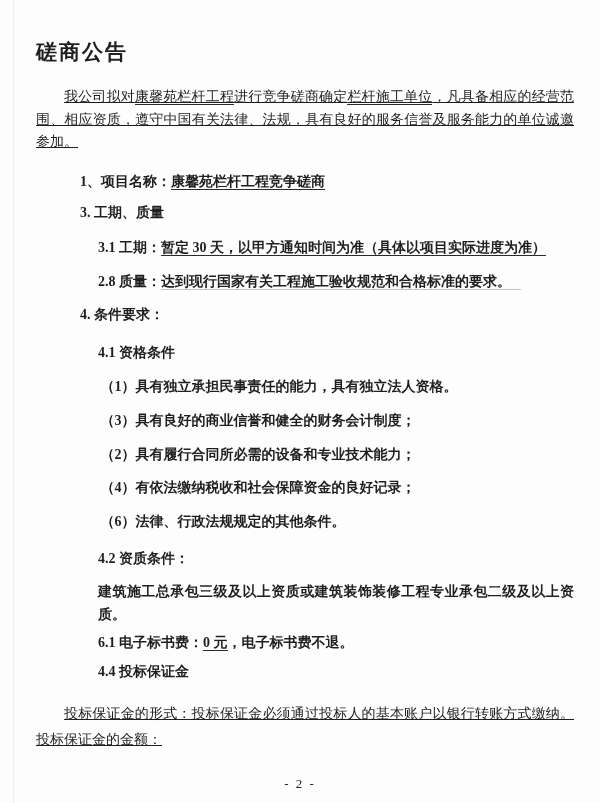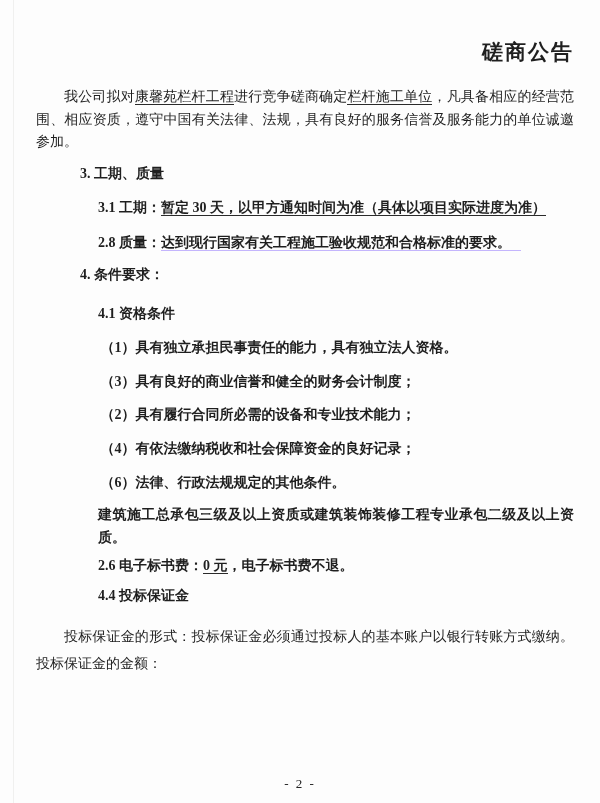--- a/index.html
+++ b/index.html
@@ -18,26 +18,26 @@
     width: 1px; background: #f0f0ef;
   }
   .page {
     position: relative;
     width: 600px; height: 803px;
     padding: 26px 26px 0 36px;
   }
   h1.doc-title {
     font-size: 21px;
     font-weight: bold;
-    text-align: right;
+    text-align: left;
     margin: 12px 0 0 0;
     letter-spacing: 2px;
   }
   p { margin: 0; line-height: 1.6; text-align: justify; }
-  .indent2 { text-indent: 2em; }
+  .indent2 { text-indent: 2em; text-decoration: underline; }
   .lv1 { margin-left: 44px; }
   .lv2 { margin-left: 62px; }
   .cond { text-indent: 4.6em; }
   .b { font-weight: bold; }
   .sb { font-weight: 600; }
   .u { border-bottom: 1px solid #2a2a2a; }
   .u-pad { border-bottom: 1px solid #c4b5fd; padding-right: 10px; }
   .intro { margin-top: 20px; line-height: 1.62; }
   .m-item1 { margin-top: 17px; }
   .m-item2 { margin-top: 5px; }
@@ -65,42 +65,44 @@
 <body>
 
 <div class="scan-edge"></div>
 
 <div class="page">
 
   <h1 class="doc-title">磋商公告</h1>
 
   <p class="intro indent2"><span>我公司拟对</span><span class="u">康馨苑栏杆工程</span><span>进行竞争磋商确定</span><span class="u">栏杆施工单位</span><span>，凡具备相应的经营范围、相应资质，遵守中国有关法律、法规，具有良好的服务信誉及服务能力的单位诚邀参加。</span></p>
 
+  <p class="m-item1 lv1 b"><span>1、项目名称：</span><span class="u">康馨苑栏杆工程竞争磋商</span></p>
 
 
   <p class="m-item3 lv1 b">3. 工期、质量</p>
 
   <p class="m-item31 lv2 b"><span>3.1 工期：</span><span class="u">暂定 30 天，以甲方通知时间为准（具体以项目实际进度为准）</span></p>
 
   <p class="m-item32 lv2 b"><span>2.8 质量：</span><span class="u-pad">达到现行国家有关工程施工验收规范和合格标准的要求。</span></p>
 
   <p class="m-item4 lv1 b">4. 条件要求：</p>
 
   <p class="m-item41 lv2 b">4.1 资格条件</p>
 
   <p class="m-cond cond sb">（1）具有独立承担民事责任的能力，具有独立法人资格。</p>
   <p class="m-cond cond sb">（3）具有良好的商业信誉和健全的财务会计制度；</p>
   <p class="m-cond cond sb">（2）具有履行合同所必需的设备和专业技术能力；</p>
   <p class="m-cond cond sb">（4）有依法缴纳税收和社会保障资金的良好记录；</p>
   <p class="m-cond cond sb">（6）法律、行政法规规定的其他条件。</p>
 
+  <p class="m-item42 lv2 b">4.2 资质条件：</p>
 
   <p class="m-qual b">建筑施工总承包三级及以上资质或建筑装饰装修工程专业承包二级及以上资质。</p>
 
-  <p class="m-item43 lv2 b"><span>2.6 电子标书费：</span><span class="u">0 元</span><span>，电子标书费不退。</span></p>
+  <p class="m-item43 lv2 b"><span>6.1 电子标书费：</span><span class="u">0 元</span><span>，电子标书费不退。</span></p>
 
   <p class="m-item44 lv2 b">4.4 投标保证金</p>
 
   <p class="m-deposit indent2"><span>投标保证金的形式：投标保证金必须通过投标人的基本账户以银行转账方式缴纳。投标保证金的金额：</span></p>
 
   <div class="page-num">- 2 -</div>
 
 </div>
 
 </body></html>

